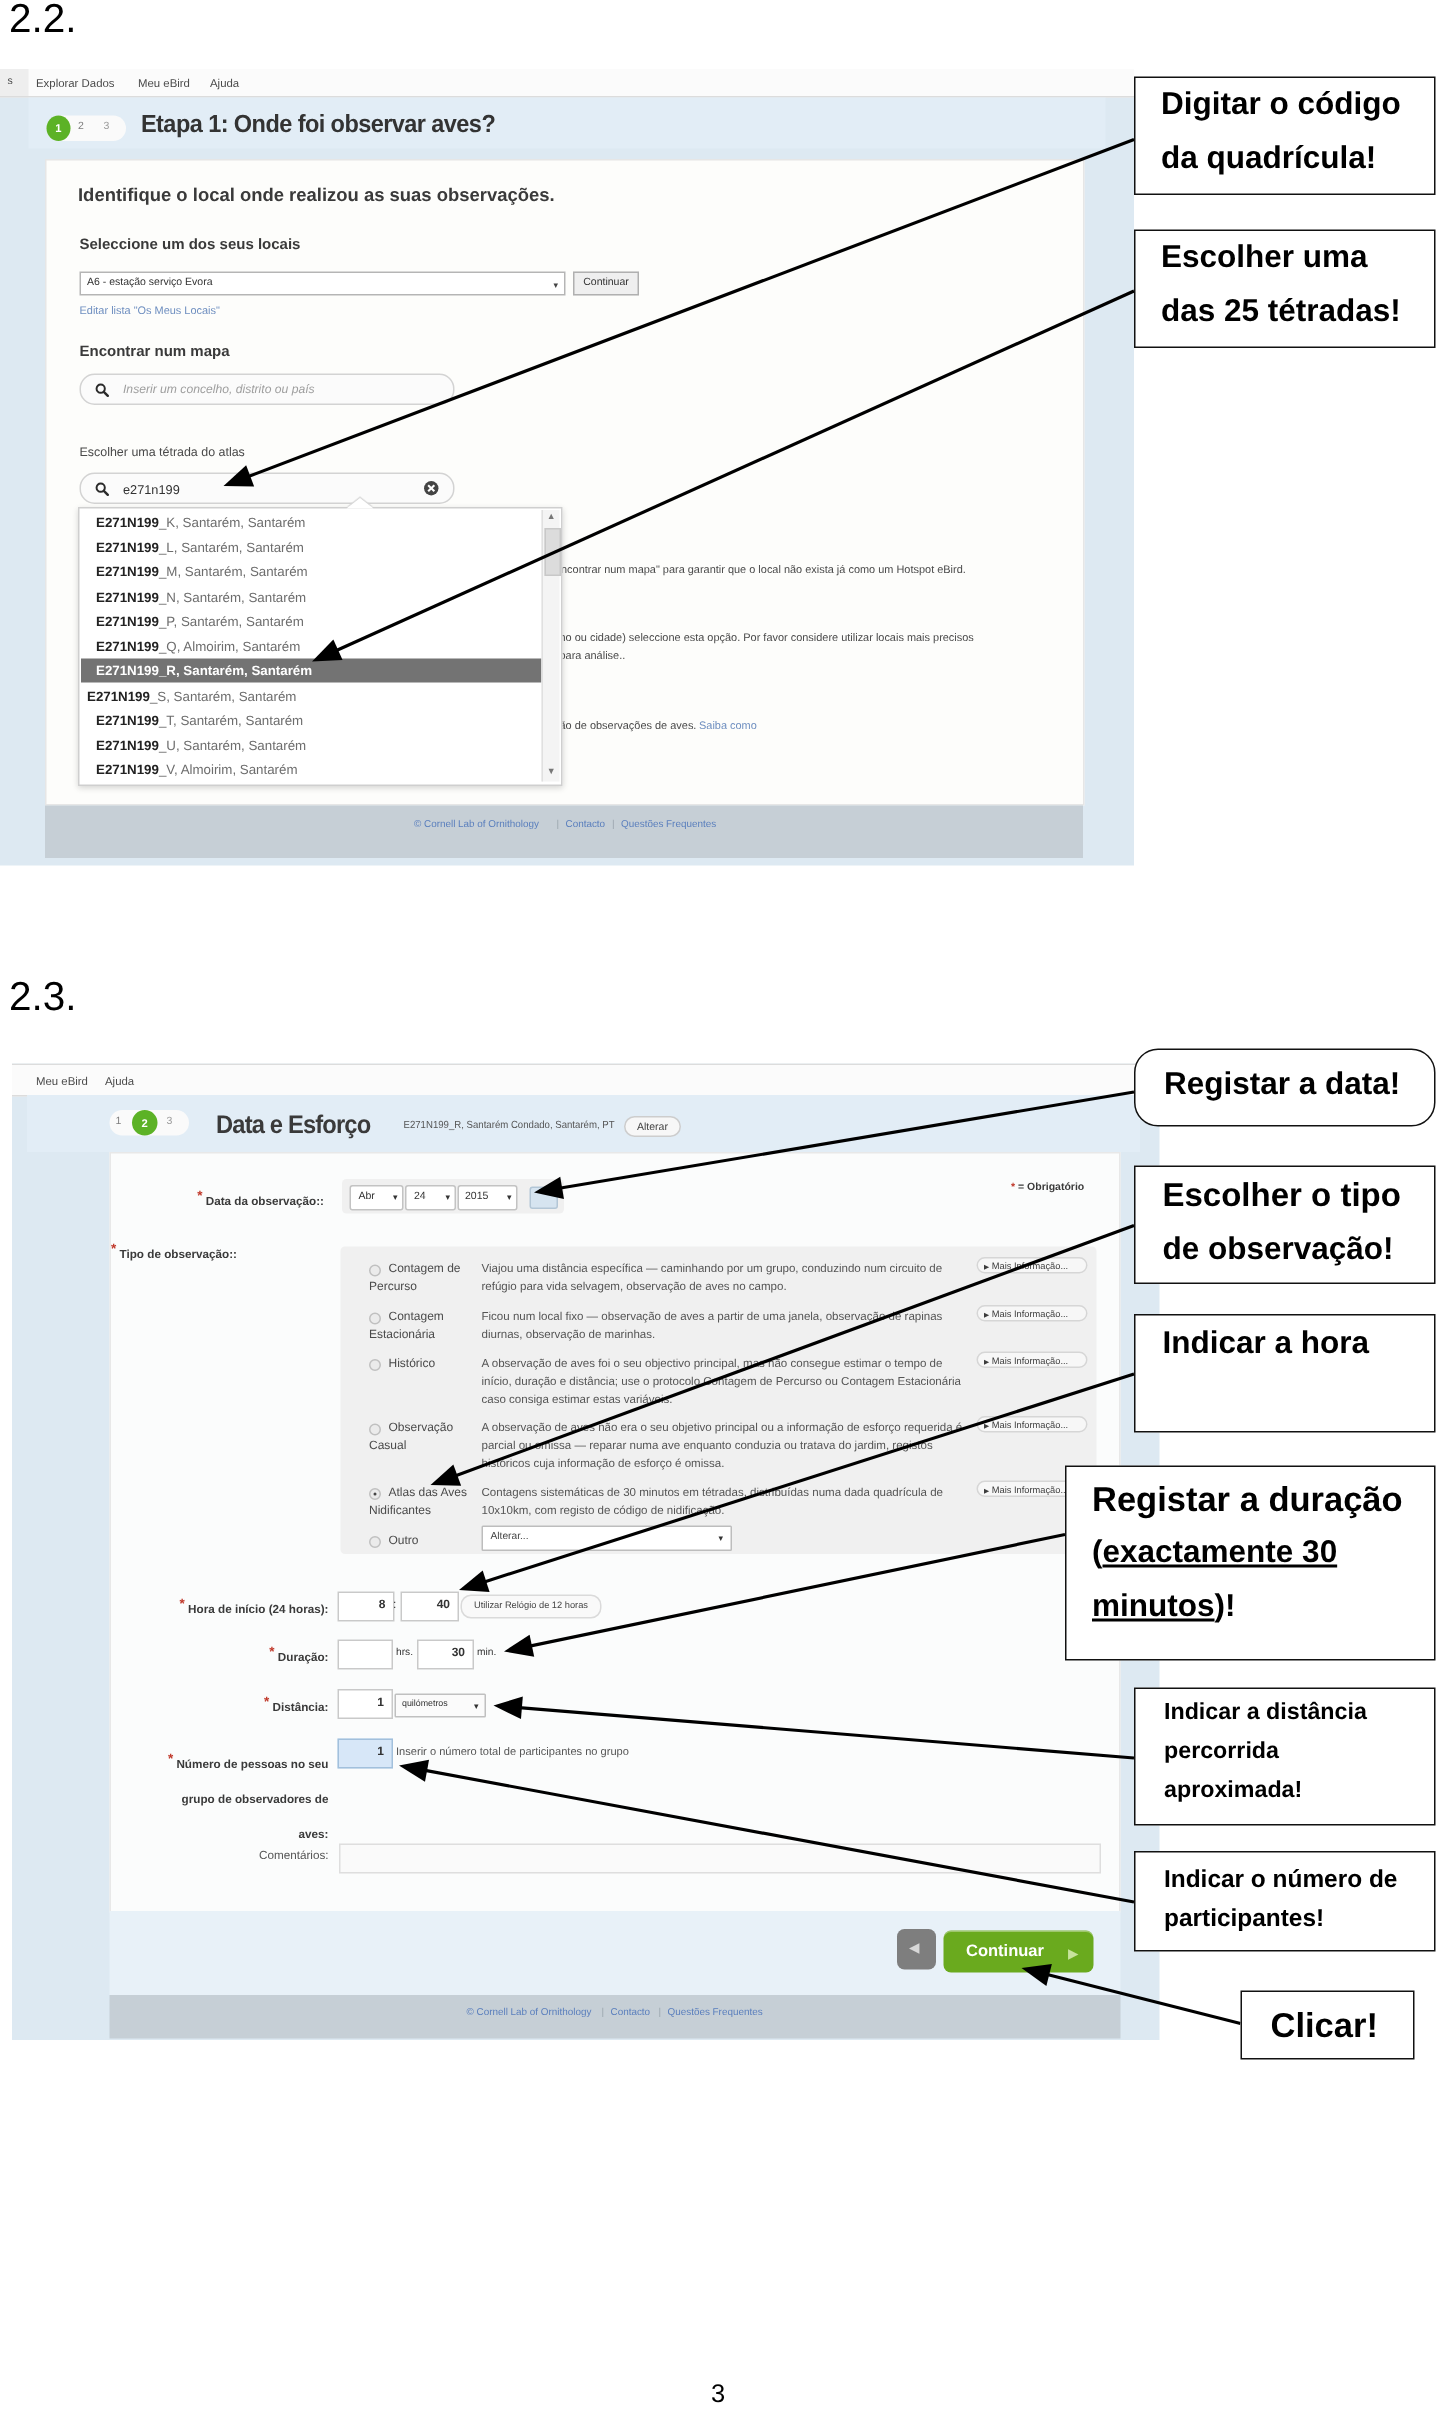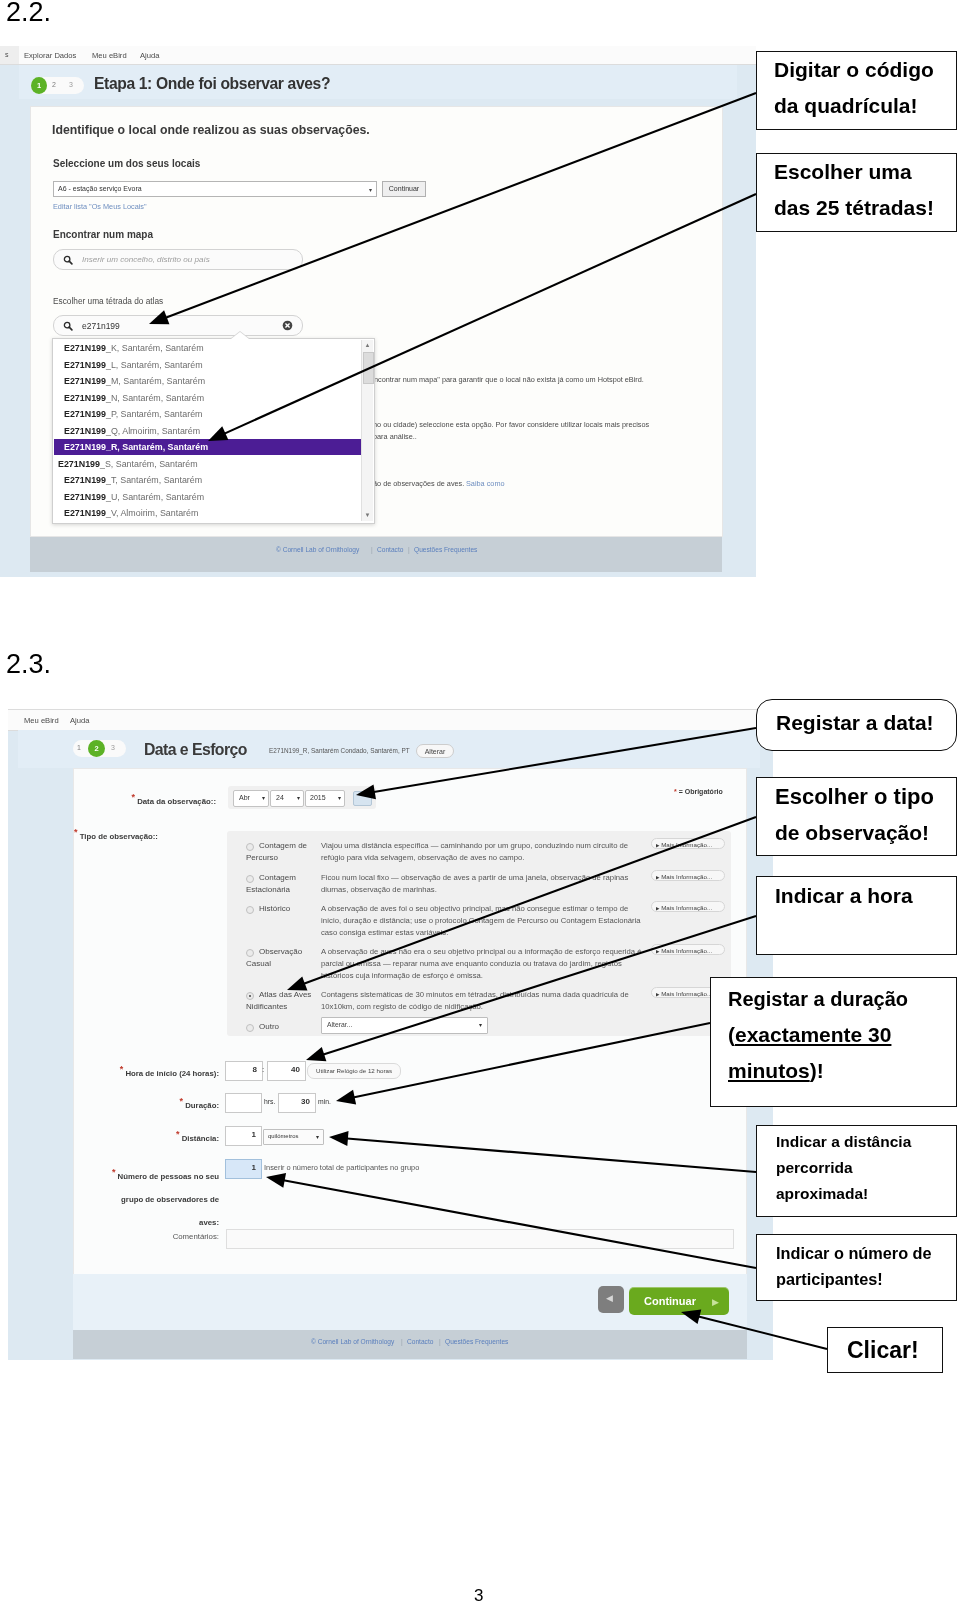--- a/index.html
+++ b/index.html
@@ -90,21 +90,21 @@
       <div style="position:absolute;left:342px;top:372px;font-size:7.3px;color:#4a4a4a;white-space:nowrap;">ão de observações de aves.</div>
       <div style="position:absolute;left:435px;top:372px;font-size:7.3px;color:#6f8fc0;white-space:nowrap;">Saiba como</div>
 
       <div id="dd1" style="position:absolute;left:21px;top:231px;width:321px;height:184px;background:#fff;border:1px solid #cfcfcf;box-shadow:0 1px 4px rgba(0,0,0,.16);">
           <div style="position: absolute; left: 1px; top: 1px; width: 307px; height: 16px; box-sizing: border-box; padding-left: 10px; font-size: 8.9px; line-height: 16px; white-space: nowrap;"><span style="font-weight: bold; color: rgb(34, 34, 34);">E271N199</span><span style="color: rgb(109, 109, 109);">_K, Santarém, Santarém</span></div>
           <div style="position: absolute; left: 1px; top: 17.5px; width: 307px; height: 16px; box-sizing: border-box; padding-left: 10px; font-size: 8.9px; line-height: 16px; white-space: nowrap;"><span style="font-weight: bold; color: rgb(34, 34, 34);">E271N199</span><span style="color: rgb(109, 109, 109);">_L, Santarém, Santarém</span></div>
           <div style="position: absolute; left: 1px; top: 34px; width: 307px; height: 16px; box-sizing: border-box; padding-left: 10px; font-size: 8.9px; line-height: 16px; white-space: nowrap;"><span style="font-weight: bold; color: rgb(34, 34, 34);">E271N199</span><span style="color: rgb(109, 109, 109);">_M, Santarém, Santarém</span></div>
           <div style="position: absolute; left: 1px; top: 50.5px; width: 307px; height: 16px; box-sizing: border-box; padding-left: 10px; font-size: 8.9px; line-height: 16px; white-space: nowrap;"><span style="font-weight: bold; color: rgb(34, 34, 34);">E271N199</span><span style="color: rgb(109, 109, 109);">_N, Santarém, Santarém</span></div>
           <div style="position: absolute; left: 1px; top: 67px; width: 307px; height: 16px; box-sizing: border-box; padding-left: 10px; font-size: 8.9px; line-height: 16px; white-space: nowrap;"><span style="font-weight: bold; color: rgb(34, 34, 34);">E271N199</span><span style="color: rgb(109, 109, 109);">_P, Santarém, Santarém</span></div>
           <div style="position: absolute; left: 1px; top: 83.5px; width: 307px; height: 16px; box-sizing: border-box; padding-left: 10px; font-size: 8.9px; line-height: 16px; white-space: nowrap;"><span style="font-weight: bold; color: rgb(34, 34, 34);">E271N199</span><span style="color: rgb(109, 109, 109);">_Q, Almoirim, Santarém</span></div>
-          <div style="position: absolute; left: 1px; top: 100px; width: 307px; height: 16px; box-sizing: border-box; padding-left: 10px; font-size: 8.9px; line-height: 16px; white-space: nowrap; background: #4c1d95;"><span style="font-weight: bold; color: rgb(255, 255, 255);">E271N199</span><span style="color: rgb(255, 255, 255); font-weight: bold;">_R, Santarém, Santarém</span></div>
+          <div style="position: absolute; left: 1px; top: 100px; width: 307px; height: 16px; box-sizing: border-box; padding-left: 10px; font-size: 8.9px; line-height: 16px; white-space: nowrap; background: #737373;"><span style="font-weight: bold; color: rgb(255, 255, 255);">E271N199</span><span style="color: rgb(255, 255, 255); font-weight: bold;">_R, Santarém, Santarém</span></div>
           <div style="position: absolute; left: 1px; top: 116.5px; width: 307px; height: 16px; box-sizing: border-box; padding-left: 4px; font-size: 8.9px; line-height: 16px; white-space: nowrap;"><span style="font-weight: bold; color: rgb(34, 34, 34);">E271N199</span><span style="color: rgb(109, 109, 109);">_S, Santarém, Santarém</span></div>
           <div style="position: absolute; left: 1px; top: 133px; width: 307px; height: 16px; box-sizing: border-box; padding-left: 10px; font-size: 8.9px; line-height: 16px; white-space: nowrap;"><span style="font-weight: bold; color: rgb(34, 34, 34);">E271N199</span><span style="color: rgb(109, 109, 109);">_T, Santarém, Santarém</span></div>
           <div style="position: absolute; left: 1px; top: 149.5px; width: 307px; height: 16px; box-sizing: border-box; padding-left: 10px; font-size: 8.9px; line-height: 16px; white-space: nowrap;"><span style="font-weight: bold; color: rgb(34, 34, 34);">E271N199</span><span style="color: rgb(109, 109, 109);">_U, Santarém, Santarém</span></div>
           <div style="position: absolute; left: 1px; top: 166px; width: 307px; height: 16px; box-sizing: border-box; padding-left: 10px; font-size: 8.9px; line-height: 16px; white-space: nowrap;"><span style="font-weight: bold; color: rgb(34, 34, 34);">E271N199</span><span style="color: rgb(109, 109, 109);">_V, Almoirim, Santarém</span></div>
           <div style="position: absolute; left: 178px; top: -7px; width: 0px; height: 0px; border-left: 9px solid transparent; border-right: 9px solid transparent; border-bottom: 7px solid rgb(255, 255, 255); filter: drop-shadow(rgb(214, 214, 214) 0px -1px 0px);"></div>
           <div style="position: absolute; right: 1px; top: 1px; width: 11px; height: 181px; background: rgb(244, 244, 244); border-left: 1px solid rgb(224, 224, 224);">
             <div style="position:absolute;left:0;top:0;width:11px;height:11px;text-align:center;font-size:6px;line-height:11px;color:#777;">▲</div>
             <div style="position:absolute;left:1px;top:12px;width:9px;height:30px;background:#dcdcdc;border:1px solid #c8c8c8;"></div>
             <div style="position:absolute;left:0;bottom:0;width:11px;height:11px;text-align:center;font-size:6px;line-height:11px;color:#777;">▼</div>
           </div>
@@ -311,21 +311,21 @@
         <span style="font-size: 21px; line-height: 30px; white-space: nowrap;">Registar a data!</span>
       </div>
       <div class="callout" style="left: 756px; top: 777px; width: 201px; height: 79px; padding-left: 18px; padding-top: 1px;">
         <span style="font-size: 22px; line-height: 36px; white-space: nowrap;">Escolher o tipo</span>
         <span style="font-size: 21px; line-height: 36px; white-space: nowrap;">de observação!</span>
       </div>
       <div class="callout" style="left: 756px; top: 876px; width: 201px; height: 79px; padding-left: 18px; padding-top: 1px;">
         <span style="font-size: 21px; line-height: 36px; white-space: nowrap;">Indicar a hora</span>
       </div>
       <div class="callout" style="left: 710px; top: 977px; width: 247px; height: 130px; padding-left: 17px; padding-top: 3px;">
-        <span style="font-size: 20px; line-height: 36px; white-space: nowrap;">Registar a duração</span>
+        <span style="font-size: 23px; line-height: 36px; white-space: nowrap;">Registar a duração</span>
         <span style="font-size: 21px; line-height: 36px; white-space: nowrap;">(<u>exactamente 30</u></span>
         <span style="font-size: 21px; line-height: 36px; white-space: nowrap;"><u>minutos</u>)!</span>
       </div>
       <div class="callout" style="left: 756px; top: 1125px; width: 201px; height: 92px; padding-left: 19px; padding-top: 3px;">
         <span style="font-size: 15.5px; line-height: 26px; white-space: nowrap;">Indicar a distância</span>
         <span style="font-size: 15.5px; line-height: 26px; white-space: nowrap;">percorrida</span>
         <span style="font-size: 15.5px; line-height: 26px; white-space: nowrap;">aproximada!</span>
       </div>
       <div class="callout" style="left: 756px; top: 1234px; width: 201px; height: 67px; padding-left: 19px; padding-top: 5px;">
         <span style="font-size: 16.3px; line-height: 26px; white-space: nowrap;">Indicar o número de</span>

